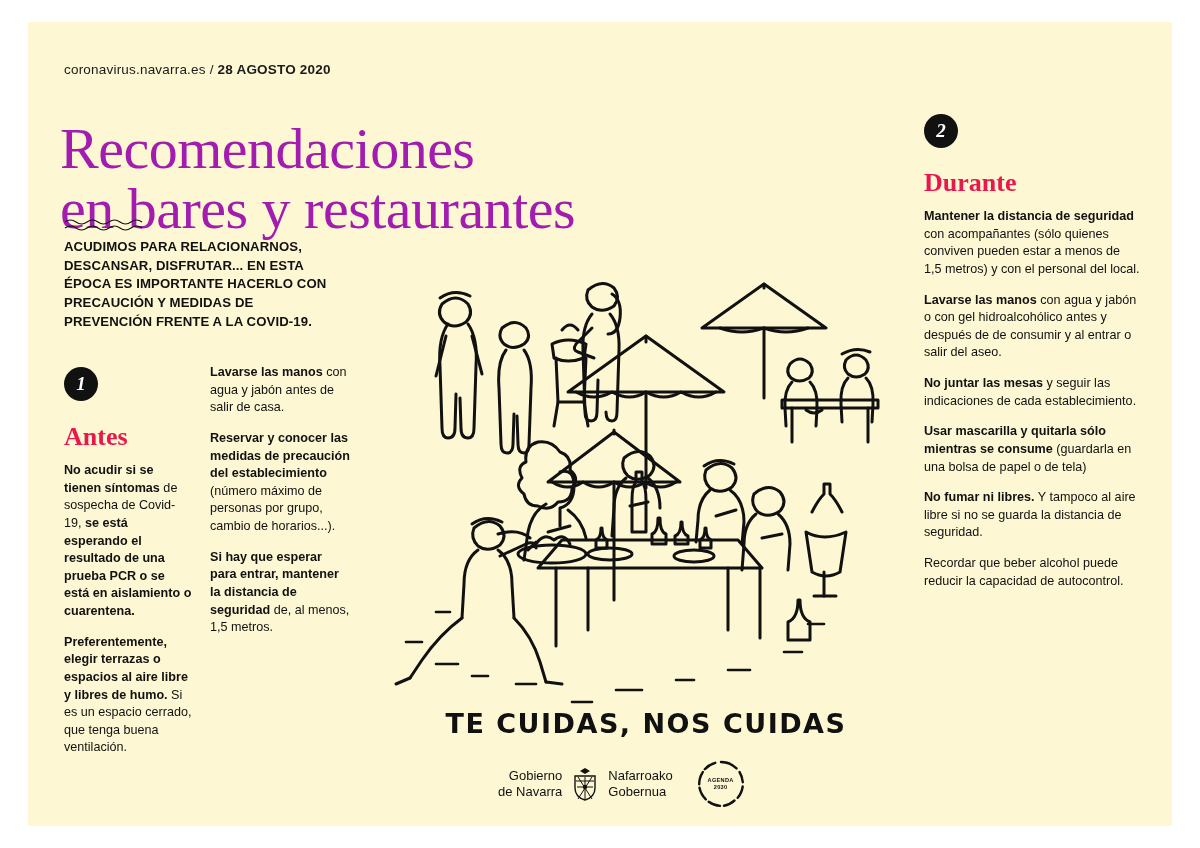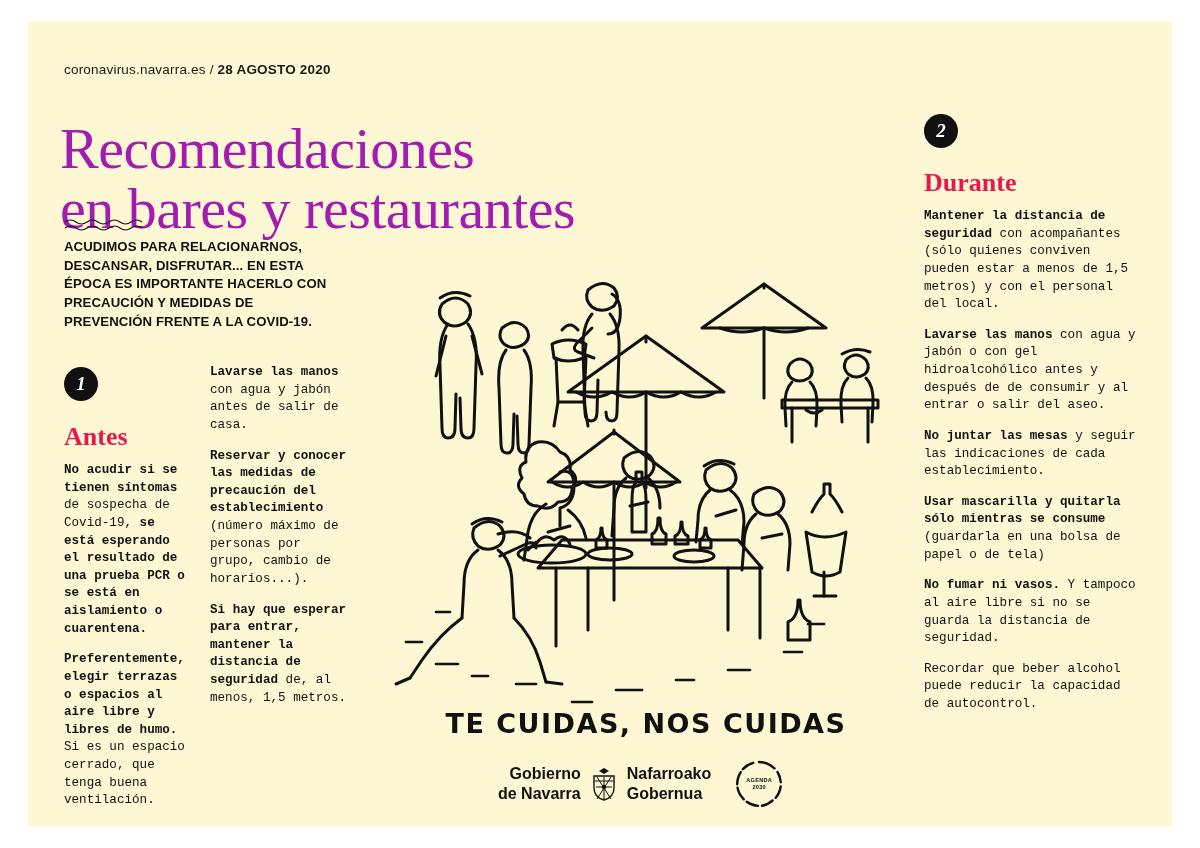--- a/index.html
+++ b/index.html
@@ -95,21 +95,21 @@
   .step-head-1 { left: 36px; top: 400px; }
   .step-head-2 { left: 896px; top: 146px; }
 
   
   .col {
     position: absolute;
     font-size: 12.6px;
     line-height: 1.4;
     color: #111111;
   }
-  .col p { margin: 0 0 13px 0; font-family: Liberation Mono, monospace; }
+  .col p { margin: 0 0 13px 0; }
   .col b { font-weight: bold; }
 
   .col-1 { left: 36px; top: 440px; width: 128px; }
   .col-2 { left: 182px; top: 342px; width: 142px; }
   .col-3 { left: 896px; top: 186px; width: 216px; }
 
   
   .illus {
     position: absolute;
     left: 348px;
@@ -135,23 +135,23 @@
   .footer {
     position: absolute;
     left: 470px;
     top: 736px;
     width: 300px;
     display: flex;
     align-items: center;
     gap: 10px;
   }
   .gov-left, .gov-right {
-    font-size: 16px;
+    font-size: 13px;
     line-height: 1.25;
-    font-weight: bold;
+    font-weight: normal;
     color: #111111;
   }
   .gov-left { text-align: right; }
   .gov-right { text-align: left; }
   .agenda {
     margin-left: 12px;
     width: 52px;
     height: 52px;
     position: relative;
   }
@@ -214,21 +214,21 @@
     <p>
       <b>Si hay que esperar para entrar, mantener la distancia de seguridad</b><span> de, al menos, 1,5 metros.</span>
     </p>
   </div>
 
   <div class="col col-3">
     <p><b>Mantener la distancia de seguridad</b><span> con acompañantes (sólo quienes conviven pueden estar a menos de 1,5 metros) y con el personal del local.</span></p>
     <p><b>Lavarse las manos</b><span> con agua y jabón o con gel hidroalcohólico antes y después de de consumir y al entrar o salir del aseo.</span></p>
     <p><b>No juntar las mesas</b><span> y seguir las indicaciones de cada establecimiento.</span></p>
     <p><b>Usar mascarilla y quitarla sólo mientras se consume</b><span> (guardarla en una bolsa de papel o de tela)</span></p>
-    <p><b>No fumar ni vasos.</b><span> Y tampoco al aire libre si no se guarda la distancia de seguridad.</span></p>
+    <p><b>No fumar ni libres.</b><span> Y tampoco al aire libre si no se guarda la distancia de seguridad.</span></p>
     <p><span>Recordar que beber alcohol puede reducir la capacidad de autocontrol.</span></p>
   </div>
 
   <svg class="illus" viewBox="0 0 520 480" aria-label="terrace illustration">
     <g fill="none" stroke="#111111" stroke-width="3" stroke-linecap="round" stroke-linejoin="round">
 
       <g stroke-width="2.6">
         <path d="M60 432 h22"></path>
           <path d="M96 444 h16"></path>
           <path d="M140 452 h20"></path>

